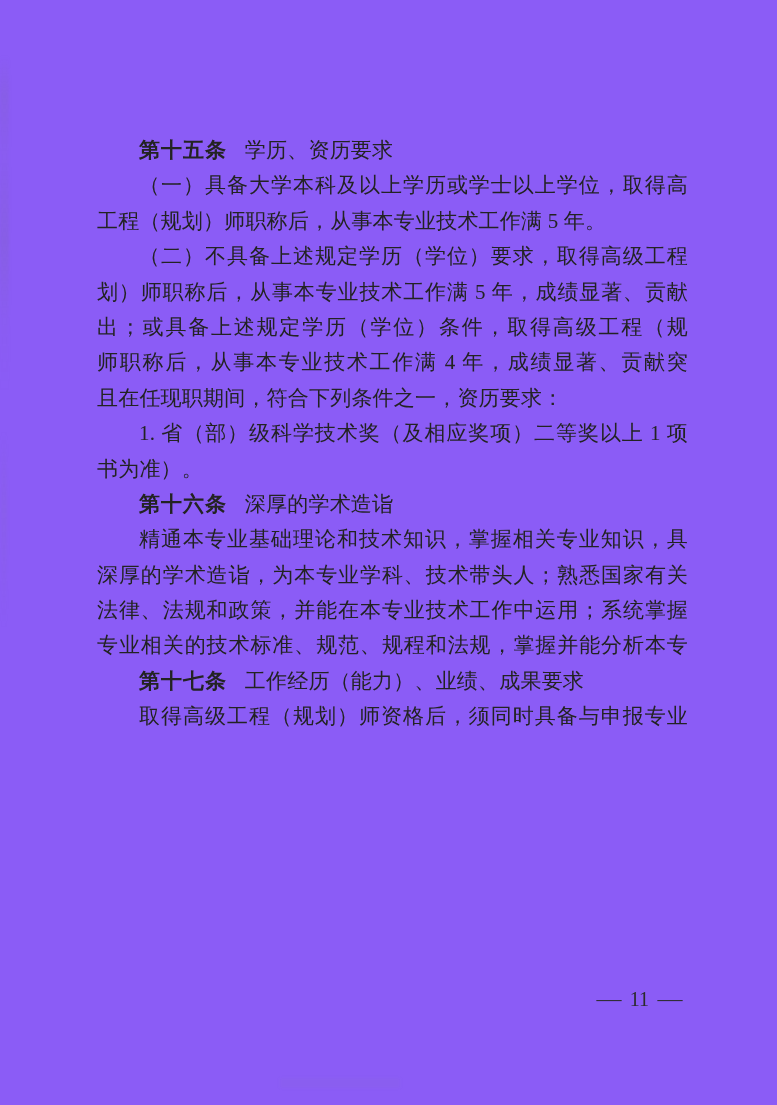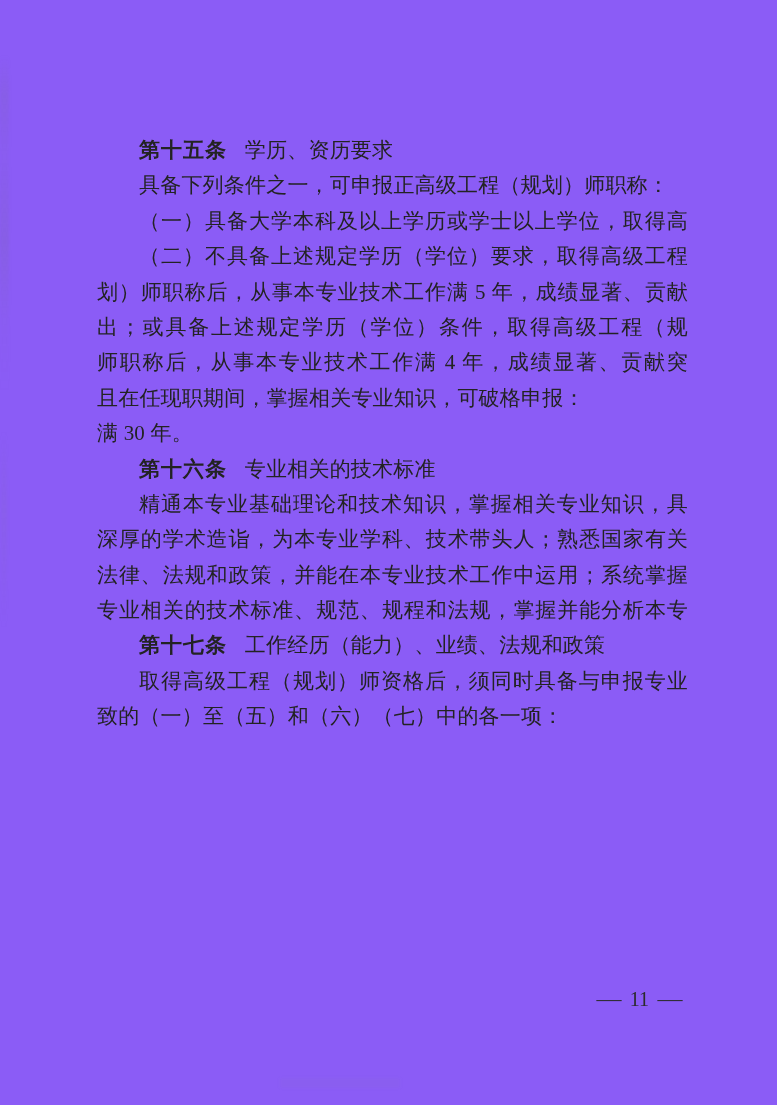--- a/index.html
+++ b/index.html
@@ -93,36 +93,36 @@
 </head>
 <body>
 
 <div class="page">
   <div class="smudge smudge-1"></div>
   <div class="smudge smudge-2"></div>
   <div class="smudge smudge-3"></div>
 
   <main class="doc" id="doc">
       <div class="line indent heading"><span class="term">第十五条</span><span class="title">学历、资历要求</span></div>
-      <div class="line indent">具备下列条件之一，可申报正高级工程（规划）师职称：</div>
       <div class="line indent fill">（一）具备大学本科及以上学历或学士以上学位，取得高级</div>
+      <div class="line">工程（规划）师职称后，从事本专业技术工作满 5 年。</div>
       <div class="line indent fill">（二）不具备上述规定学历（学位）要求，取得高级工程（规</div>
       <div class="line fill">划）师职称后，从事本专业技术工作满 5 年，成绩显著、贡献突</div>
       <div class="line fill">出；或具备上述规定学历（学位）条件，取得高级工程（规划）</div>
       <div class="line fill">师职称后，从事本专业技术工作满 4 年，成绩显著、贡献突出。</div>
-      <div class="line">且在任现职期间，掌握相关专业知识，可破格申报：</div>
-      <div class="line">满 30 年。</div>
-      <div class="line indent heading"><span class="term">第十六条</span><span class="title">专业相关的技术标准</span></div>
+      <div class="line">且在任现职期间，符合下列条件之一，资历要求：</div>
+      <div class="line indent fill">1. 省（部）级科学技术奖（及相应奖项）二等奖以上 1 项</div>
+      <div class="line">书为准）。</div>
+      <div class="line indent heading"><span class="term">第十六条</span><span class="title">深厚的学术造诣</span></div>
       <div class="line indent fill">精通本专业基础理论和技术知识，掌握相关专业知识，具有</div>
       <div class="line fill">深厚的学术造诣，为本专业学科、技术带头人；熟悉国家有关的</div>
       <div class="line fill">法律、法规和政策，并能在本专业技术工作中运用；系统掌握本</div>
       <div class="line fill">专业相关的技术标准、规范、规程和法规，掌握并能分析本专业</div>
-      <div class="line indent heading"><span class="term">第十七条</span><span class="title">工作经历（能力）、业绩、法规和政策</span></div>
+      <div class="line indent heading"><span class="term">第十七条</span><span class="title">工作经历（能力）、业绩、成果要求</span></div>
       <div class="line indent fill">取得高级工程（规划）师资格后，须同时具备与申报专业一</div>
-      <div class="line">致的（一）至（五）和（六）（七）中的各一项：</div>
     </main>
 
   <footer class="footer">
     <span class="dash">—</span>
     <span class="num">11</span>
     <span class="dash">—</span>
   </footer>
 </div>
 
 </body></html>

